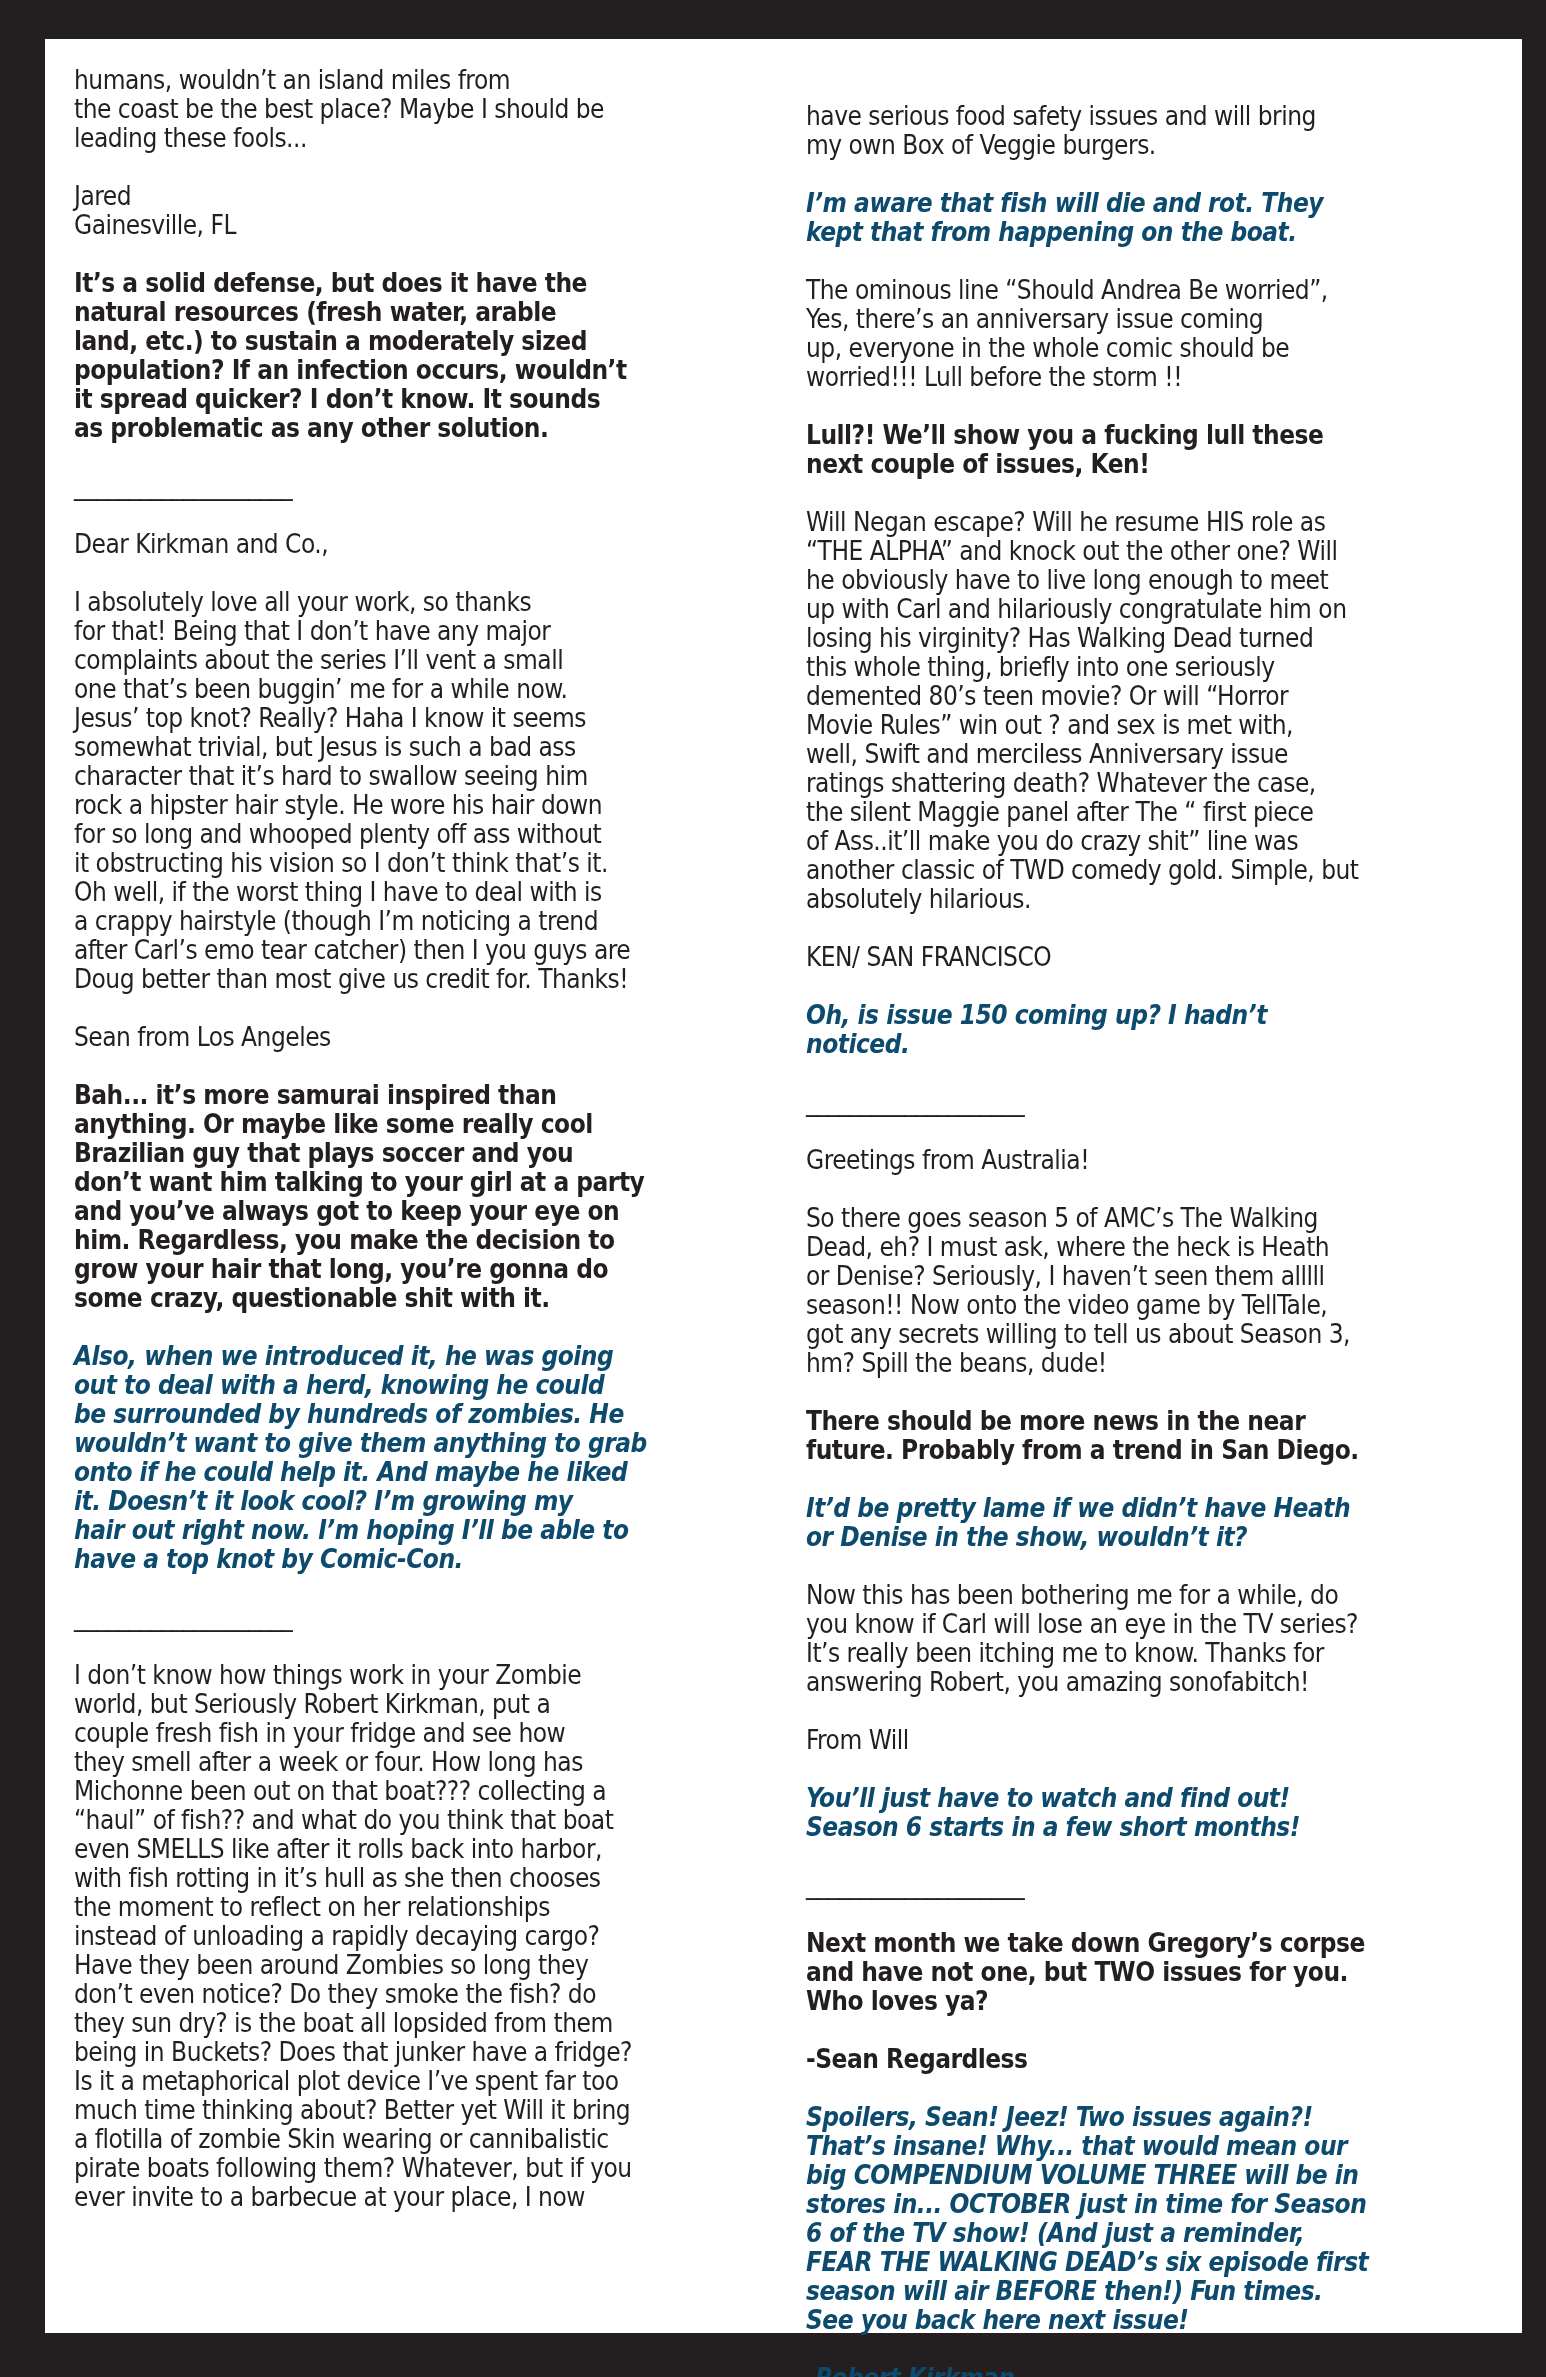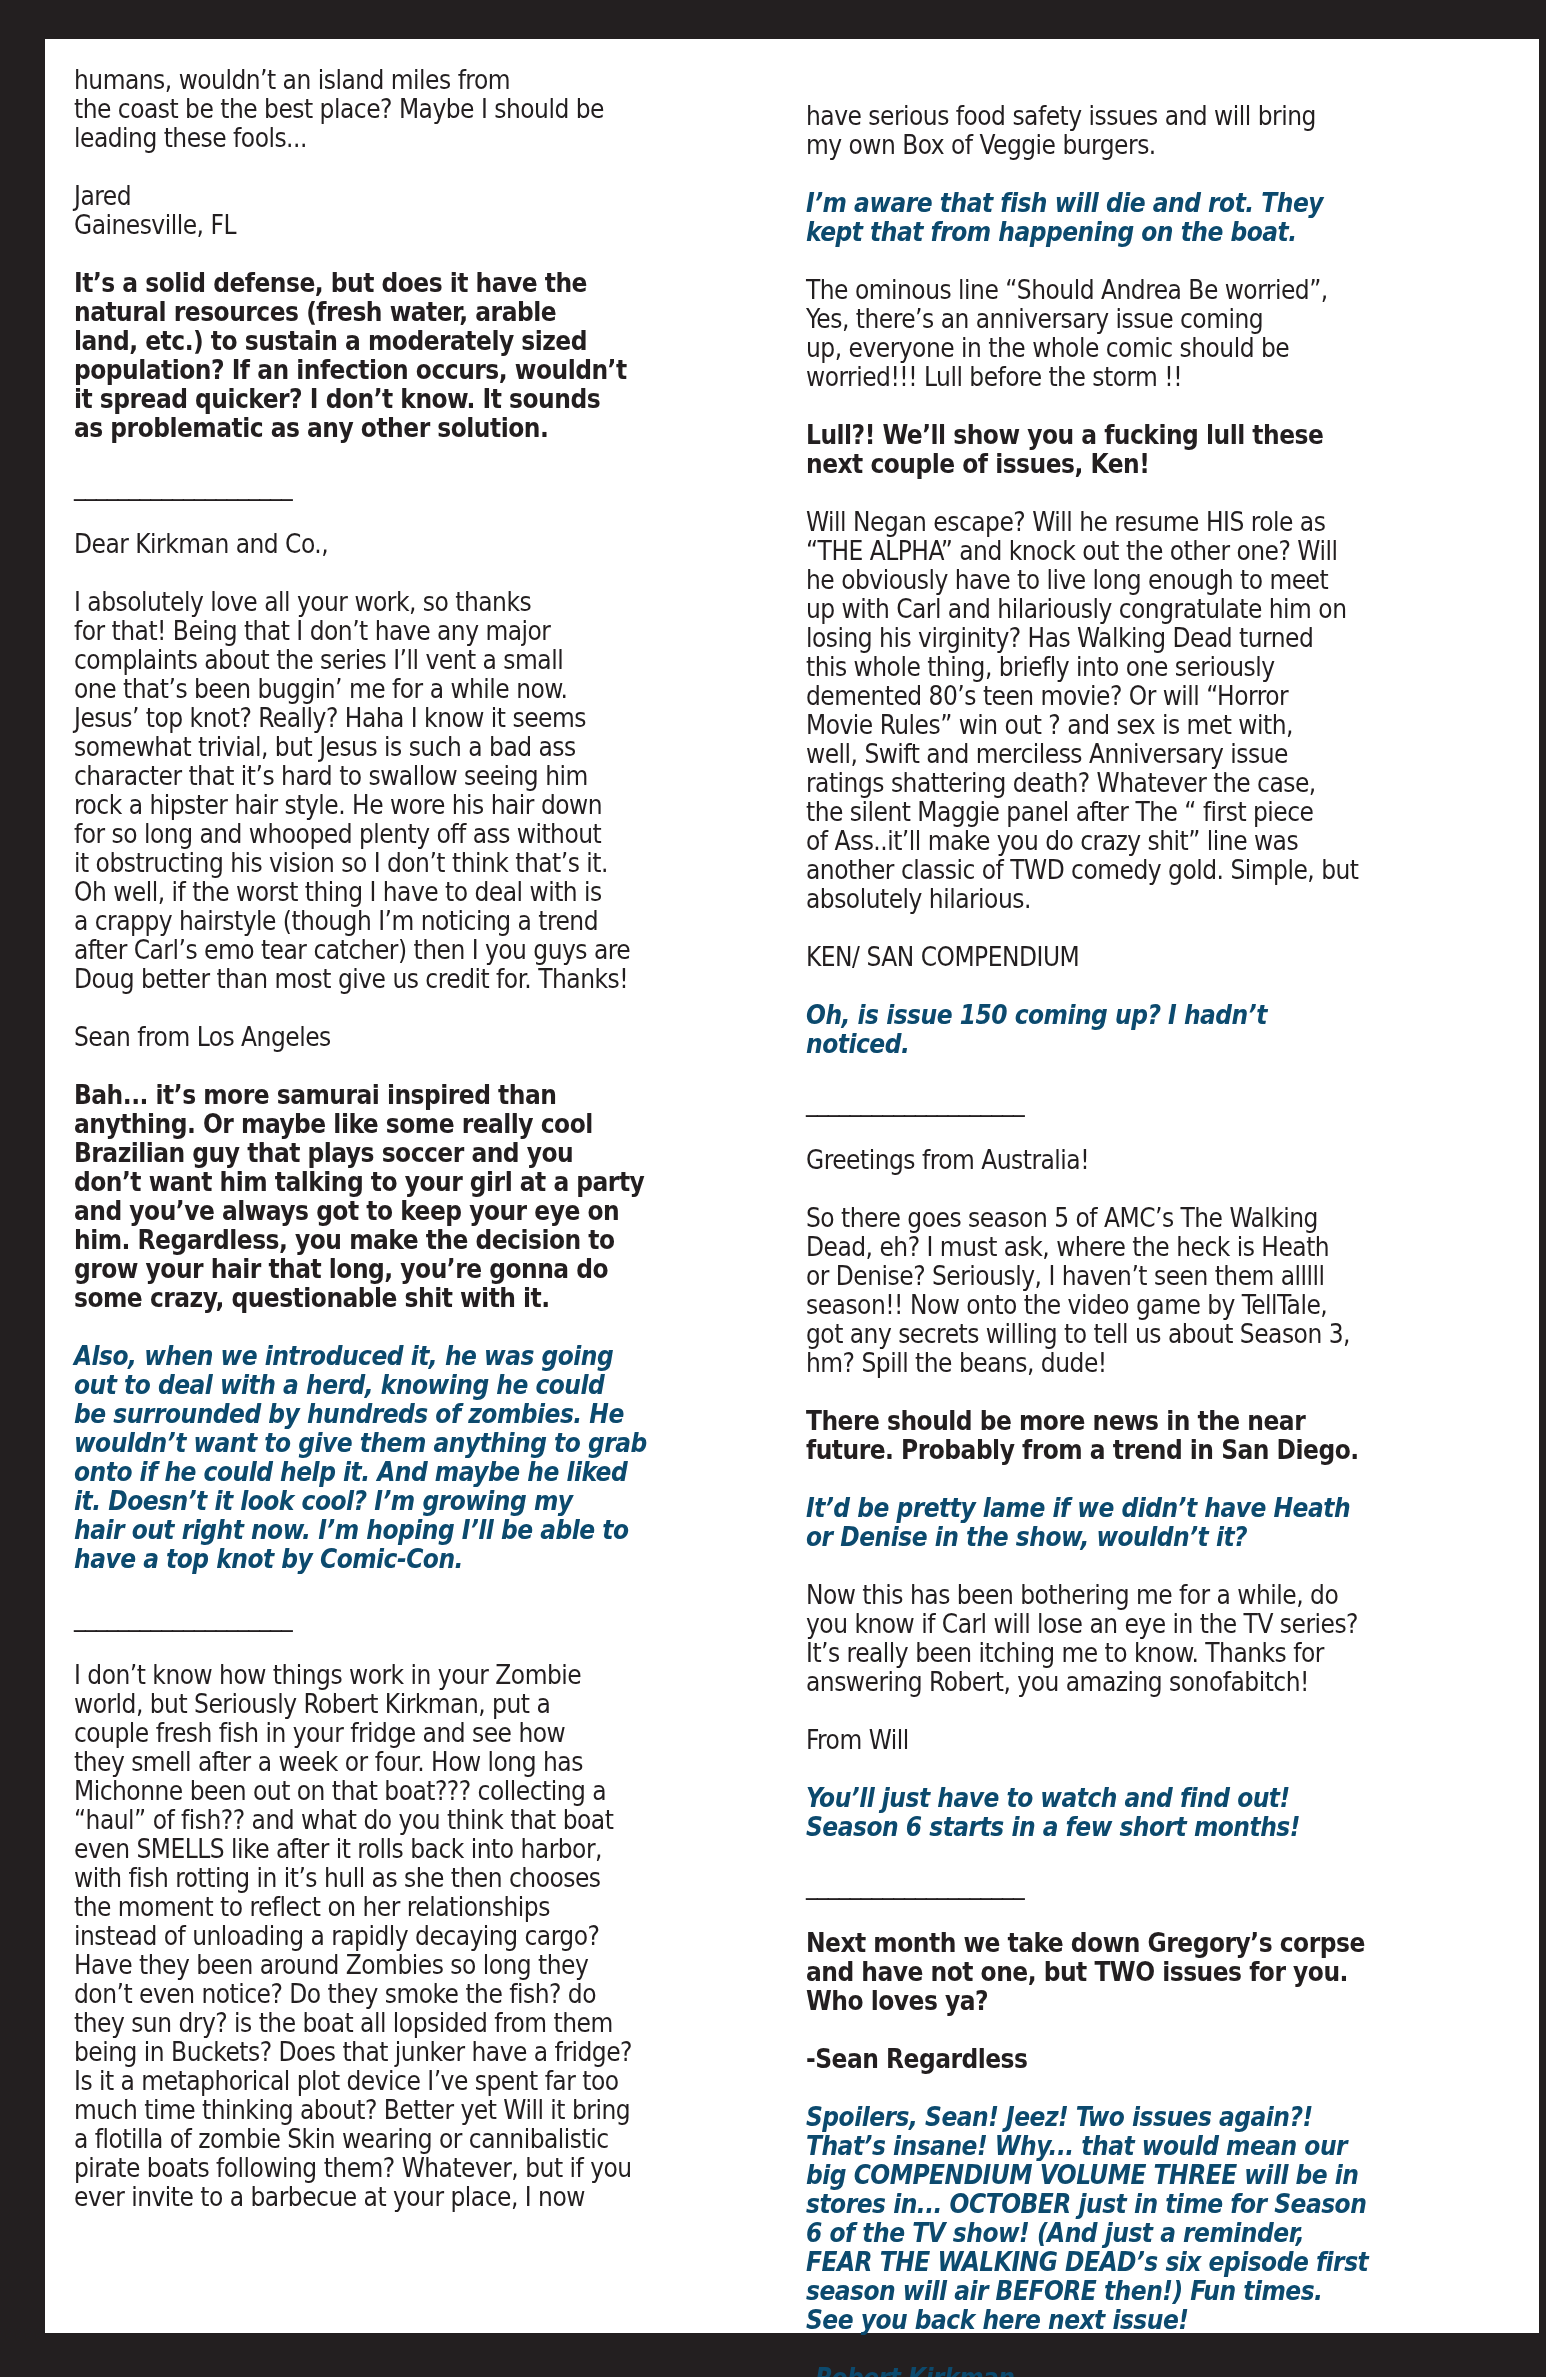--- a/index.html
+++ b/index.html
@@ -11,21 +11,20 @@
     overflow: hidden;
     font-family: "DejaVu Sans Condensed", "DejaVu Sans", sans-serif;
   }
   .page {
     position: absolute;
     left: 45px;
     top: 39px;
     width: 1477px;
     height: 2294px;
     background: #ffffff;
-    padding-left: 17px;
   }
   .col {
     position: absolute;
     top: 0;
     color: #231f20;
     font-size: 26px;
     line-height: 29px;
     letter-spacing: -0.5px;
     font-stretch: condensed;
   }
@@ -125,21 +124,21 @@
 losing his virginity? Has Walking Dead turned
 this whole thing, briefly into one seriously
 demented 80’s teen movie? Or will “Horror
 Movie Rules” win out ?  and sex is met with,
 well, Swift and merciless Anniversary issue
 ratings shattering death? Whatever the case,
 the silent Maggie panel after The “ first piece
 of Ass..it’ll make you do crazy shit” line was
 another classic of TWD comedy gold. Simple, but
 absolutely hilarious.</p>
-      <p class="para letter">KEN/ SAN COMPENDIUM</p>
+      <p class="para letter">KEN/ SAN FRANCISCO</p>
       <p class="para staff-italic">Oh, is issue 150 coming up?  I hadn’t
 noticed.</p>
       <p class="para divider">____________________</p>
       <p class="para letter">Greetings from Australia!</p>
       <p class="para letter">So there goes season 5 of AMC’s The Walking
 Dead, eh? I must ask, where the heck is Heath
 or Denise? Seriously, I haven’t seen them alllll
 season!! Now onto the video game by TellTale,
 got any secrets willing to tell us about Season 3,
 hm? Spill the beans, dude!</p>

